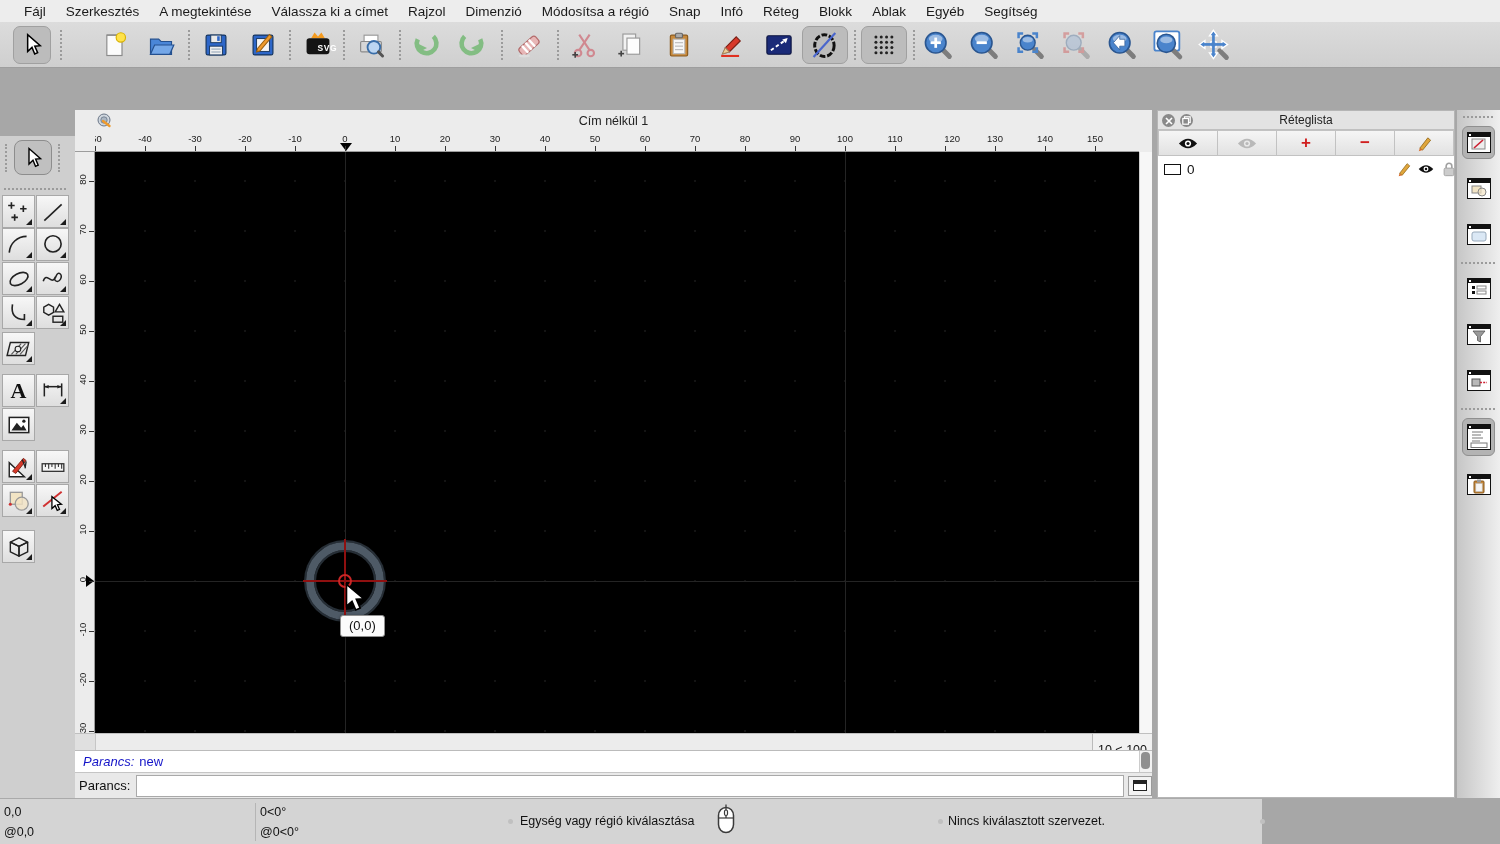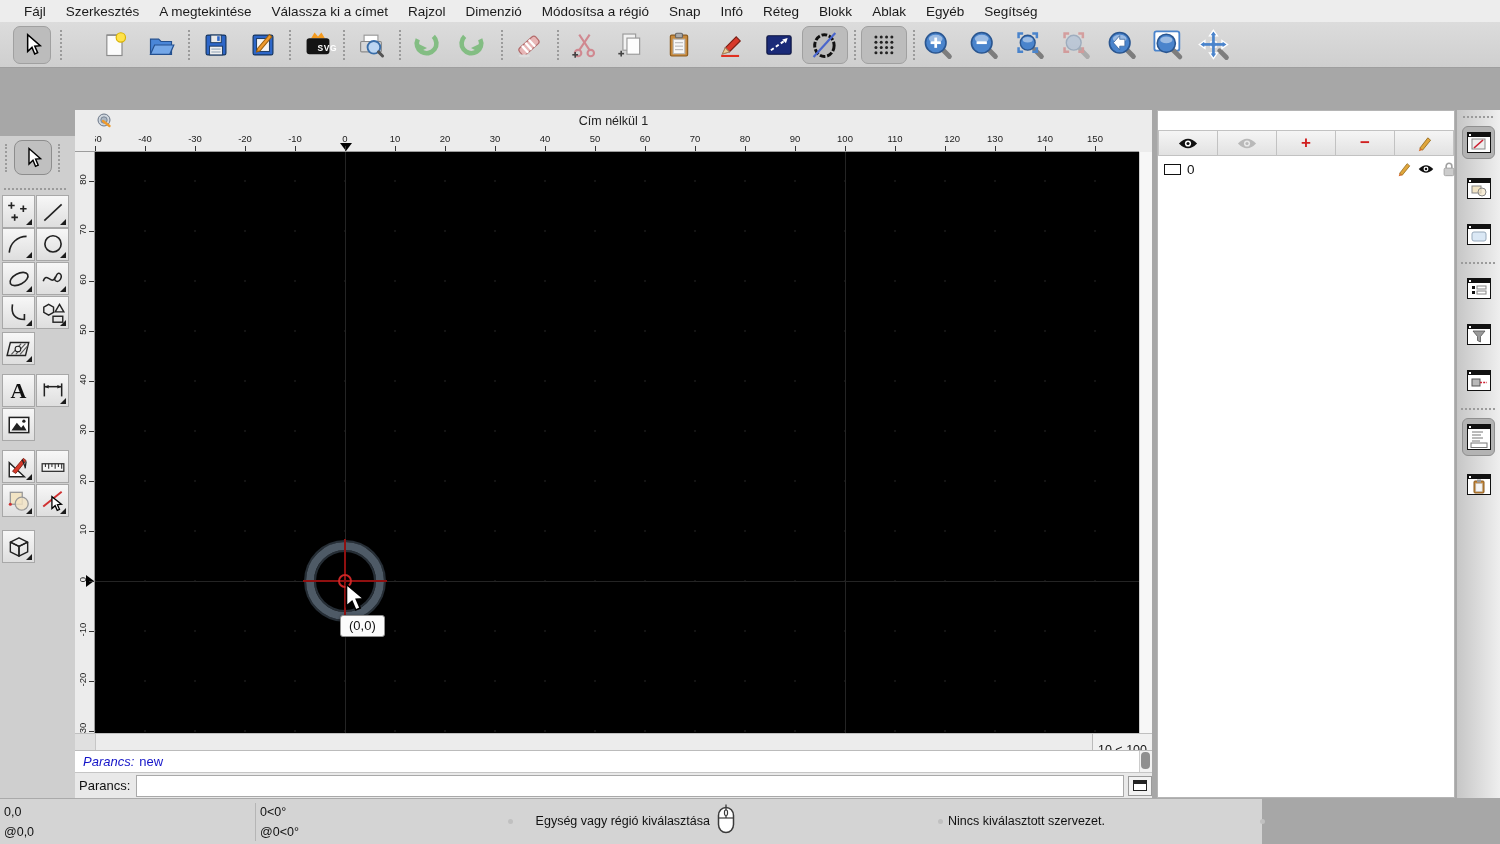--- a/index.html
+++ b/index.html
@@ -627,20 +627,34 @@
       <div class="cmdrow">
         <label>Parancs:</label>
         <input type="text" value="" style="">
         <button class="kbtn">
             <span class="kg"></span>
           </button>
       </div>
     </div>
 
     <div class="rpanel">
+      <div class="rptitle">
+        <button class="cbtn" style="left:4px">
+            <svg width="8" height="8" viewBox="0 0 8 8">
+              <path d="M1 1 L7 7 M7 1 L1 7" stroke="#fff" stroke-width="1.6"></path>
+            </svg>
+          </button>
+        <button class="cbtn" style="left:22px">
+            <svg width="9" height="9" viewBox="0 0 9 9">
+              <rect x="2.5" y="0.8" width="5.7" height="5.7" fill="none" stroke="#fff" stroke-width="1.2"></rect>
+              <rect x="0.8" y="2.5" width="5.7" height="5.7" fill="#898989" stroke="#fff" stroke-width="1.2"></rect>
+            </svg>
+          </button>
+        <span class="tt">Réteglista</span>
+      </div>
       <div class="rptools">
         <button class="rpt">
             <svg width="20" height="13" viewBox="0 0 22 14">
               <path d="M1 7 Q11 -3.5 21 7 Q11 17.5 1 7 Z" fill="#111"></path>
               <circle cx="11" cy="7" r="3.4" fill="#fff"></circle>
               <circle cx="11" cy="7" r="1.7" fill="#111"></circle>
             </svg>
           </button>
         <button class="rpt">
             <svg width="20" height="13" viewBox="0 0 22 14">
@@ -770,21 +784,21 @@
     </div>
   </div>
 
   <div class="statusbar">
     <span class="sb" style="left:4px;top:6px">0,0</span>
     <span class="sb" style="left:4px;top:26px">@0,0</span>
     <span class="sbdiv" style="left:255px"></span>
     <span class="sb" style="left:260px;top:6px">0&lt;0°</span>
     <span class="sb" style="left:260px;top:26px">@0&lt;0°</span>
     <span class="sbdot" style="left:508px;top:20px"></span>
-    <span class="sb" style="left:520px;top:15px;width:190px;text-align:right">Egység vagy régió kiválasztása</span>
+    <span class="sb" style="left:520px;top:15px;width:190px;">Egység vagy régió kiválasztása</span>
     <svg class="abs" style="left:716px;top:4px" width="20" height="34" viewBox="0 0 20 34">
         <path d="M2.5 12.5 a7.5 8 0 0 1 15 0 v9 a7.5 8 0 0 1 -15 0 z" fill="#fff" stroke="#3a3a3a" stroke-width="1.5"></path>
         <line x1="10" y1="1.5" x2="10" y2="15" stroke="#3a3a3a" stroke-width="1.3"></line>
         <line x1="2.5" y1="15" x2="17.5" y2="15" stroke="#3a3a3a" stroke-width="1.2"></line>
         <rect x="8.5" y="7" width="3" height="5.5" rx="1.5" fill="#fff" stroke="#3a3a3a" stroke-width="1.2"></rect>
       </svg>
     <span class="sbdot" style="left:938px;top:20px"></span>
     <span class="sb" style="left:948px;top:15px">Nincs kiválasztott szervezet.</span>
     <span class="sbdot" style="left:1260px;top:20px"></span>
   </div>

